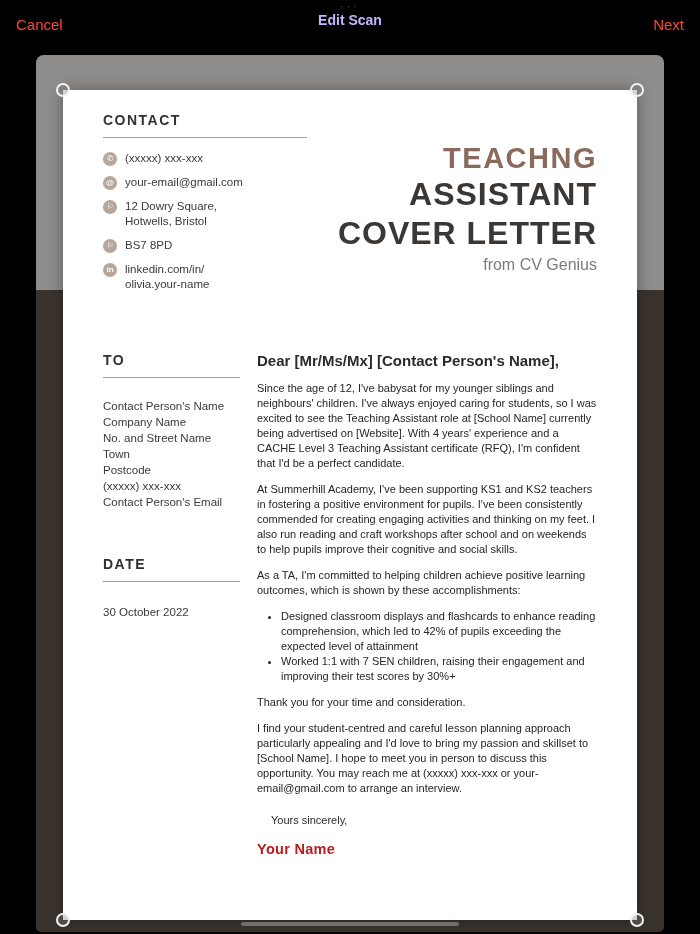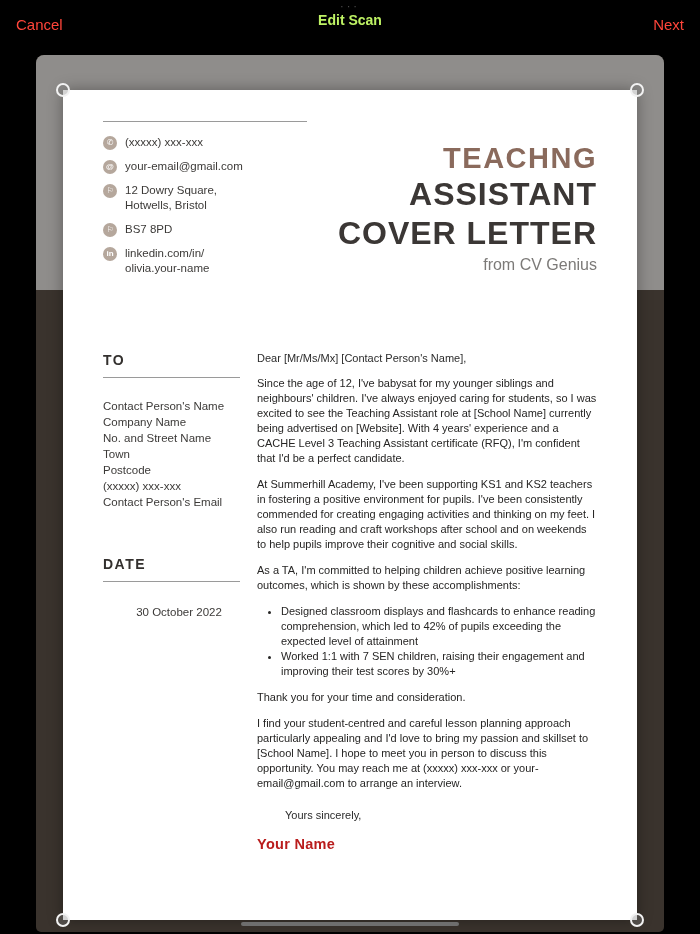--- a/index.html
+++ b/index.html
@@ -12,21 +12,21 @@
   }
   *{box-sizing:border-box;margin:0;padding:0;}
   html,body{background:#000;}
   body{font-family:"Liberation Sans","DejaVu Sans",sans-serif;}
   .screen{position:relative;width:700px;height:934px;margin:0 auto;background:#000;overflow:hidden;}
 
   .status-dots{position:absolute;top:0;left:0;right:0;text-align:center;color:#4f4f4f;font-size:11px;letter-spacing:3px;line-height:12px;}
 
   .nav-bar{position:absolute;top:12px;left:0;right:0;height:40px;display:flex;align-items:flex-start;justify-content:space-between;padding:0 14px;background:#000;}
   .nav-btn{background:none;border:none;color:var(--accent);font-size:15px;font-family:inherit;cursor:pointer;padding:4px 2px;}
-  .nav-title{color:#bef264;font-size:14px;font-weight:700;position:absolute;left:50%;transform:translateX(-50%);}
+  .nav-title{color:#c4b5fd;font-size:14px;font-weight:700;position:absolute;left:50%;transform:translateX(-50%);}
 
   .scan-area{position:absolute;top:55px;left:36px;width:628px;bottom:2px;background:var(--scan-bottom);border-radius:8px 8px 5px 5px;overflow:hidden;}
   .scan-bg-top{position:absolute;top:0;left:0;right:0;height:235px;background:var(--scan-top);}
 
   .paper{position:absolute;left:27px;top:35px;width:574px;height:830px;background:#fff;box-shadow:0 0 14px rgba(0,0,0,0.35);padding:22px 40px;overflow:hidden;color:var(--ink);}
 
   .handle{position:absolute;width:14px;height:14px;border:2px solid #f2f2f2;border-radius:50%;background:rgba(130,130,130,0.35);}
   .handle.tl{left:20px;top:28px;}
   .handle.tr{left:594px;top:28px;}
   .handle.bl{left:20px;top:858px;}
@@ -50,28 +50,28 @@
   .title-col{flex:1 1 auto;text-align:right;padding-top:30px;}
   .title-l1{font-size:29px;font-weight:700;letter-spacing:1.5px;color:var(--title-brown);line-height:1.15;}
   .title-l2,.title-l3{font-size:32px;font-weight:700;letter-spacing:1px;color:#3b3735;line-height:1.2;}
   .title-sub{font-size:16px;color:#7c7a78;margin-top:4px;}
 
   .doc-main{display:flex;margin-top:42px;}
   .left-col{width:152px;flex:0 0 auto;}
   .to-lines{margin-top:20px;}
   .to-line{font-size:11.5px;line-height:16px;color:#3c3a38;}
   .date-heading{margin-top:46px;}
-  .date-value{margin-top:24px;font-size:11.5px;color:#3c3a38;text-align:center;}
+  .date-value{margin-top:24px;font-size:11.5px;color:#3c3a38;}
 
   .right-col{flex:1 1 auto;padding-left:2px;}
-  .salutation{font-size:11px;font-weight:400;margin-bottom:12px;}
+  .salutation{font-size:15px;font-weight:700;margin-bottom:12px;}
   .para{font-size:11px;line-height:15px;margin-bottom:11px;color:#262524;}
   .bullets{margin:0 0 11px 24px;}
   .bullets li{font-size:11px;line-height:15px;color:#262524;}
-  .closing{font-size:11px;margin:18px 0 0 28px;}
+  .closing{font-size:11px;margin:18px 0 0 14px;}
   .signature{font-size:14.5px;font-weight:700;margin-top:15px;letter-spacing:0.3px;color:#b91c1c;}
 </style>
 </head>
 <body>
 
 <div class="screen">
 
   <div class="status-dots">···</div>
 
   <header class="nav-bar">
@@ -80,20 +80,21 @@
     <button class="nav-btn">Next</button>
   </header>
 
   <div class="scan-area">
     <div class="scan-bg-top"></div>
 
     <div class="paper">
 
       <div class="doc-top">
         <div class="contact-col">
+          <div class="sec-heading">CONTACT</div>
           <div class="rule contact-rule"></div>
           <div class="contact-list">
             <div class="contact-item">
               <span class="cicon">✆</span>
               <span class="ctext">(xxxxx) xxx-xxx</span>
             </div>
             <div class="contact-item">
               <span class="cicon">@</span>
               <span class="ctext">your-email@gmail.com</span>
             </div>

